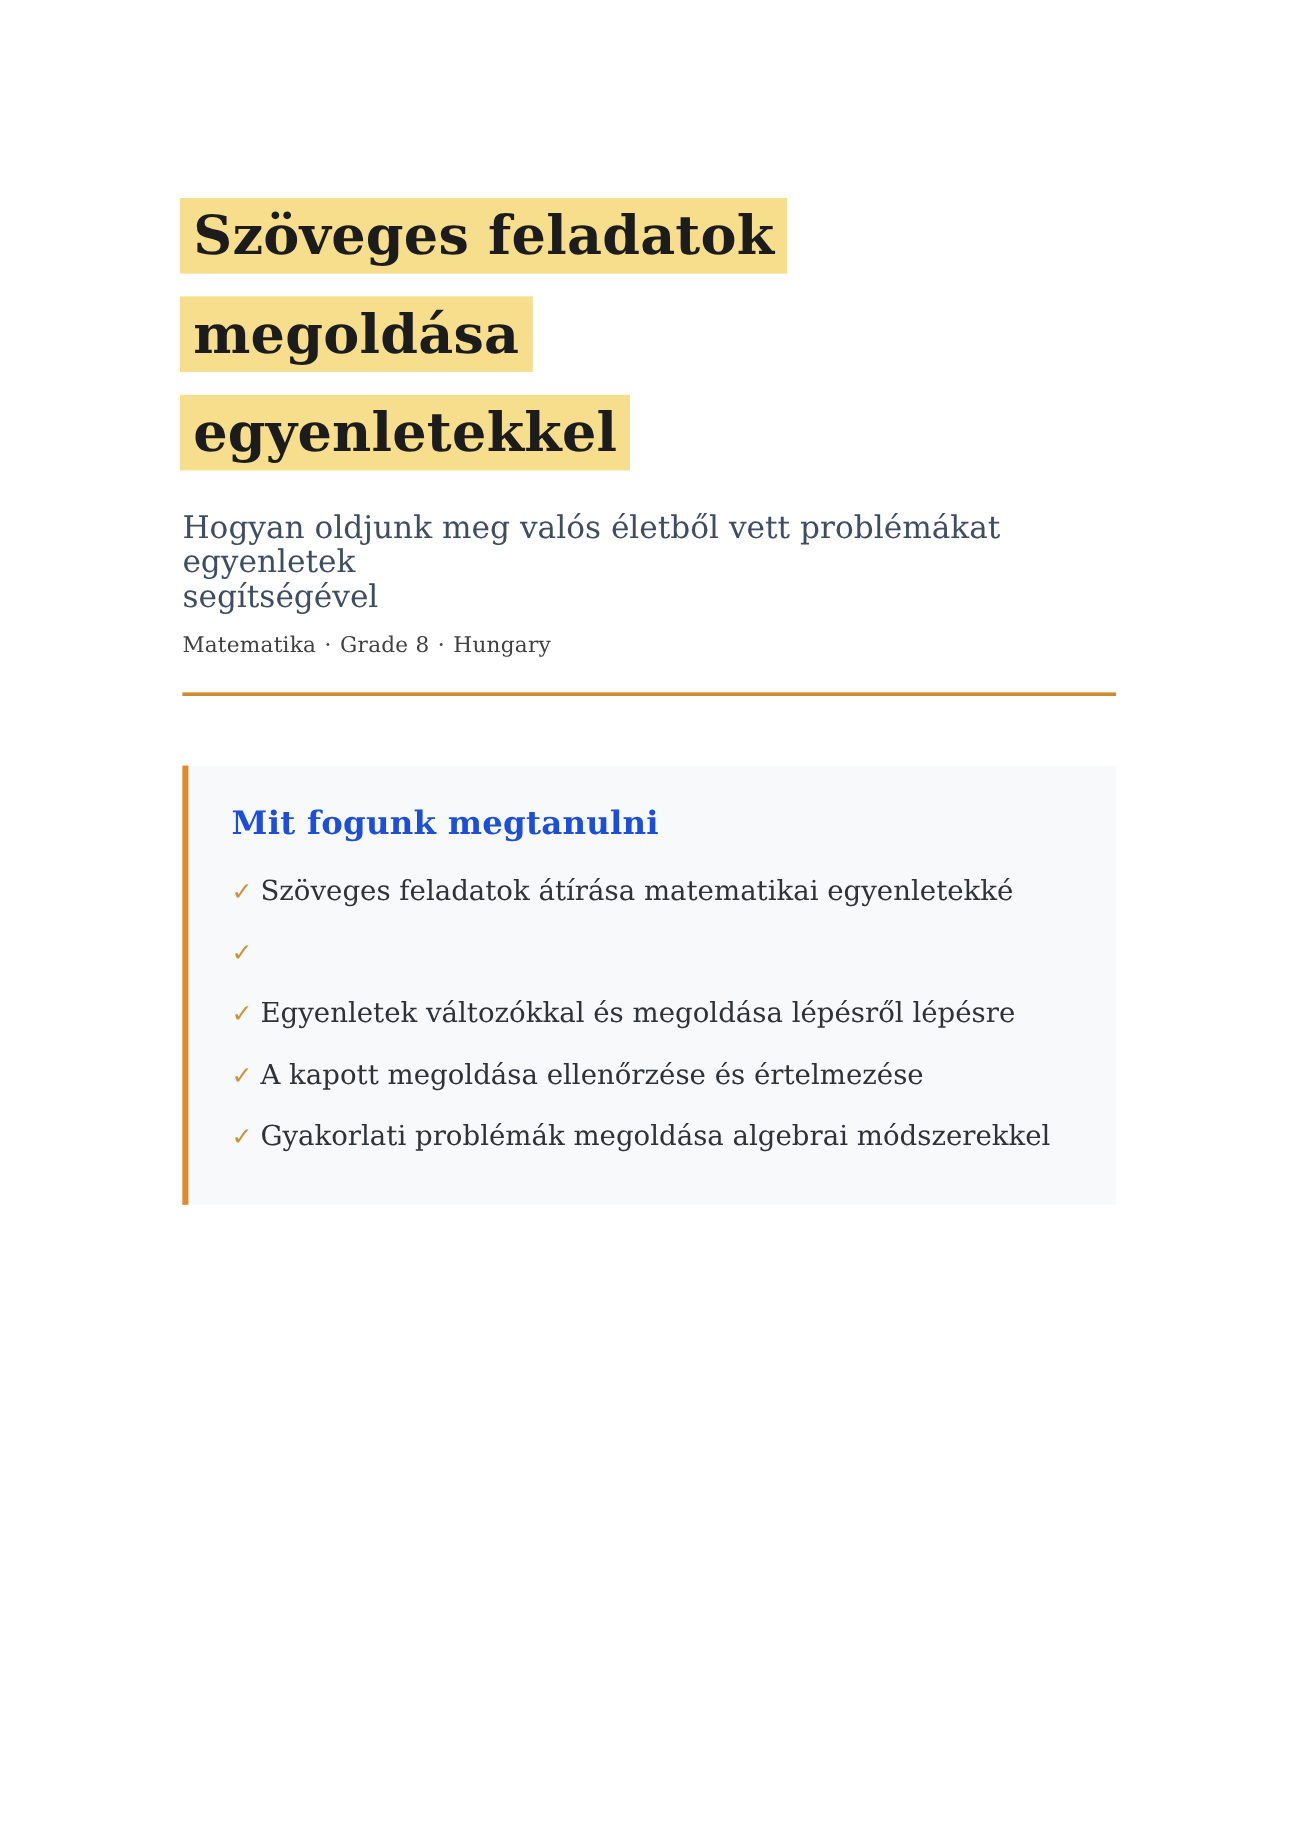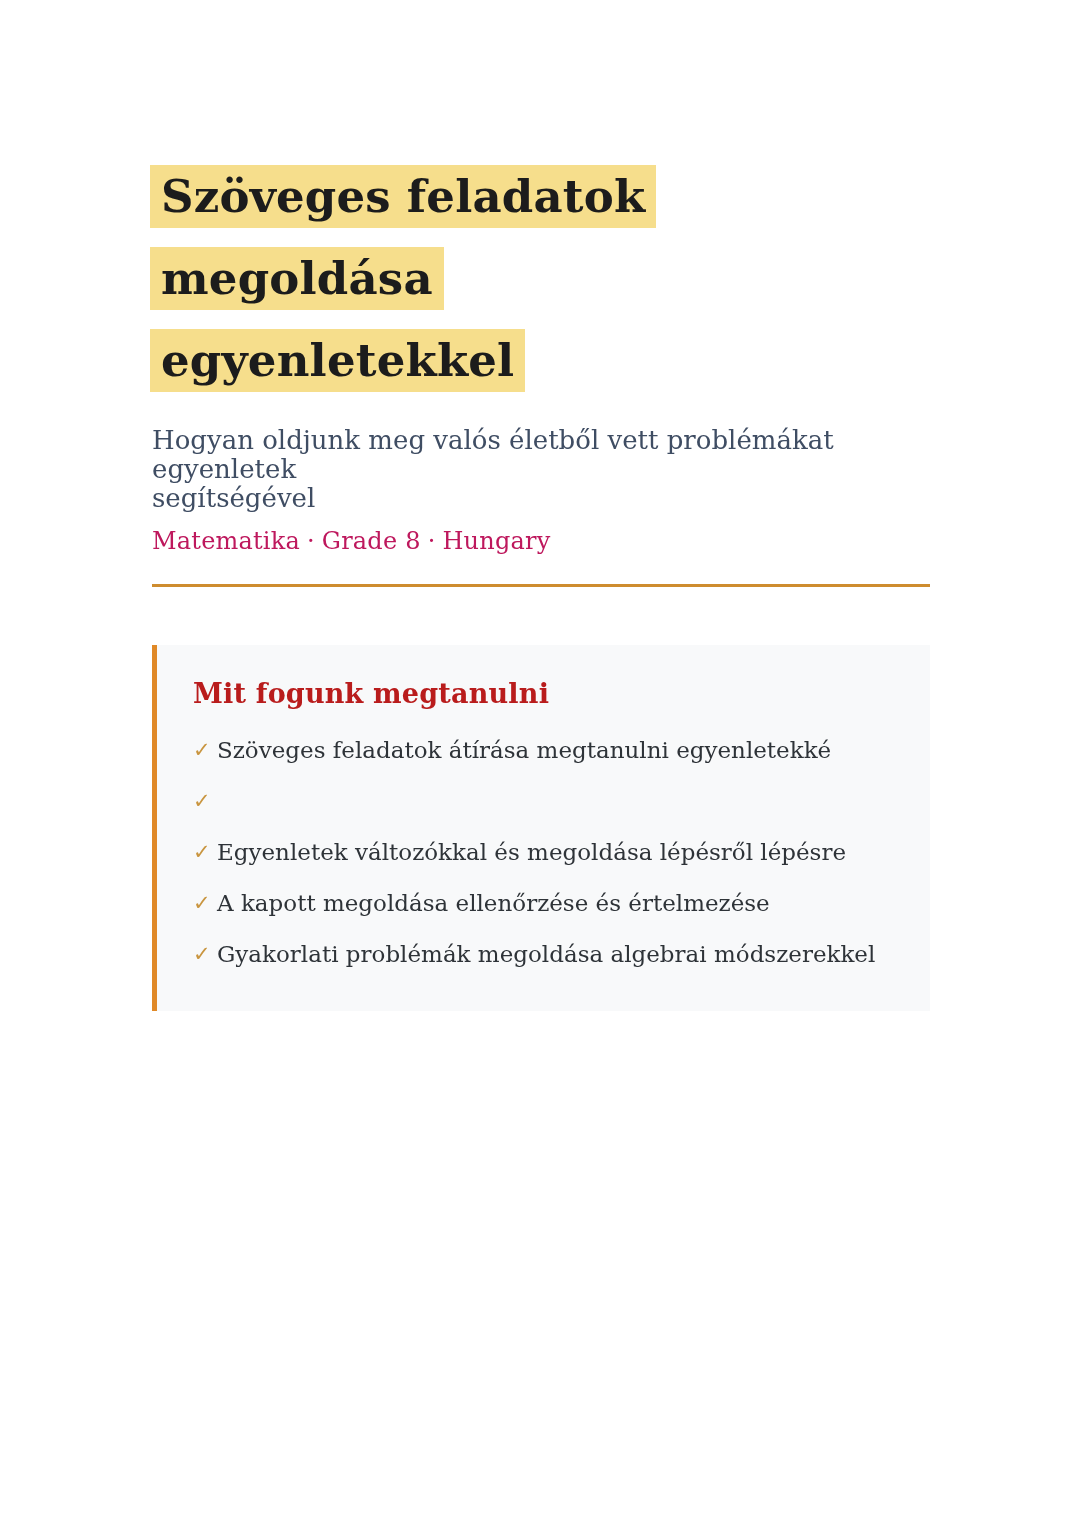--- a/index.html
+++ b/index.html
@@ -34,22 +34,22 @@
   }
 
   .subtitle {
     font-size: 26px;
     line-height: 29px;
     color: #3f4d63;
     margin-bottom: 14px;
   }
 
   .meta {
-    font-size: 24px;
-    color: #be185d;
+    font-size: 18px;
+    color: #404040;
     letter-spacing: 0.2px;
   }
   .meta .sep { padding: 0 7px; }
 
   .divider {
     border: none;
     border-top: 3px solid #ce8c2f;
     margin-top: 29px;
   }
 
@@ -57,21 +57,21 @@
   .learn-card {
     margin-top: 58px;
     background: #f8f9fa;
     border-left: 5px solid #e08927;
     padding: 33px 40px 42px 36px;
     min-height: 356px;
   }
   .learn-card h2 {
     font-size: 27px;
     font-weight: 700;
-    color: #b91c1c;
+    color: #1d4ed8;
     margin-bottom: 26px;
     letter-spacing: 0.2px;
   }
   .learn-list { list-style: none; }
   .learn-list li {
     display: flex;
     align-items: flex-start;
     margin-bottom: 21px;
     font-size: 23px;
     line-height: 30px;
@@ -102,21 +102,21 @@
     <span>Matematika</span><span class="sep">·</span><span>Grade 8</span><span class="sep">·</span><span>Hungary</span>
   </p>
 
   <hr class="divider">
 
   <section class="learn-card">
     <h2>Mit fogunk megtanulni</h2>
     <ul class="learn-list">
       <li>
         <span class="check">✓</span>
-        <span>Szöveges feladatok átírása megtanulni egyenletekké</span>
+        <span>Szöveges feladatok átírása matematikai egyenletekké</span>
       </li>
       <li>
         <span class="check">✓</span>
       </li>
       <li>
         <span class="check">✓</span>
         <span>Egyenletek változókkal és megoldása lépésről lépésre</span>
       </li>
       <li>
         <span class="check">✓</span>

